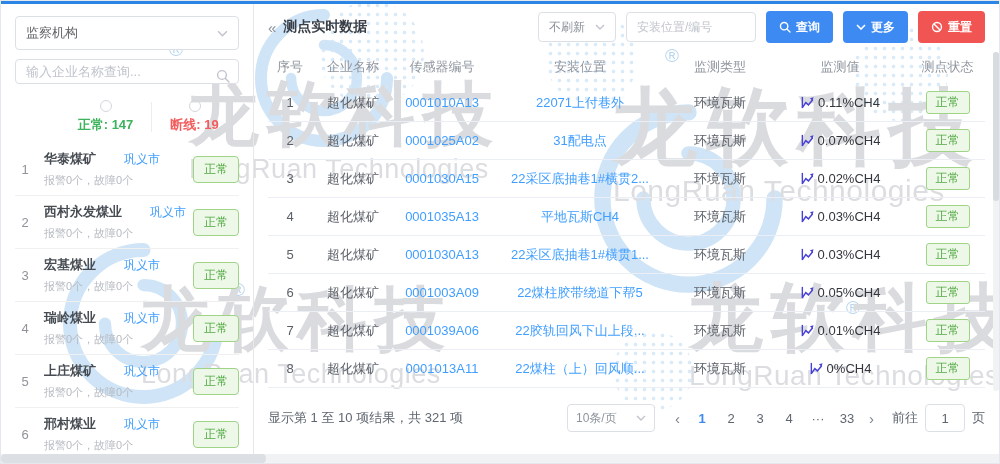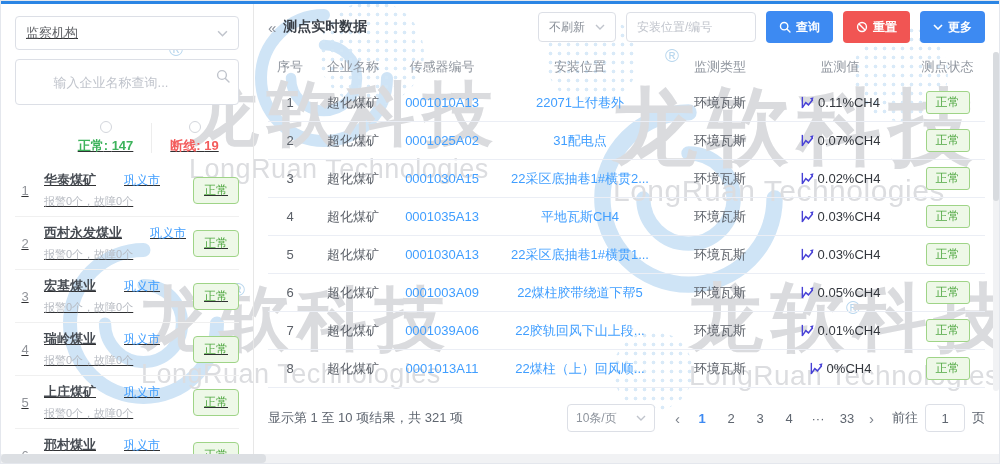--- a/index.html
+++ b/index.html
@@ -16,27 +16,27 @@
   .wm-reg{color:#b9d7ee;font-size:19px;}
   .dots{border-radius:50%;opacity:.85;
         background-image:radial-gradient(#d3e7f7 1.7px,transparent 2.1px);
         background-size:9px 9px;}
   .swirl path{fill:none;stroke:#cfe4f6;stroke-linecap:round;}
 
   
   .content{position:absolute;inset:0;z-index:1;display:flex;padding-top:3px;}
 
   
-  .sidebar{width:253px;flex:none;border-right:1px solid #e7e7e7;padding:12px 14px 0;text-decoration:underline;}
+  .sidebar{width:253px;flex:none;border-right:1px solid #e7e7e7;padding:12px 14px 0;}
   .sel{height:34px;border:1px solid #dcdfe6;border-radius:4px;background:#fff;display:flex;
        align-items:center;justify-content:space-between;padding:0 10px;color:#606266;font-size:13px;cursor:pointer;}
   .chev{color:#c0c4cc;flex:none;}
   .searchwrap{margin-top:9px;position:relative;}
-  .searchwrap input{width:100%;height:46px;border:1px solid #dcdfe6;border-radius:4px;
-       padding:0 42px 0 10px;font-size:13px;color:#606266;background:#fff;outline:none;text-align:center;}
+  .searchwrap input{width:100%;height:25px;border:1px solid #dcdfe6;border-radius:4px;
+       padding:0 42px 0 10px;font-size:13px;color:#606266;background:#fff;outline:none;}
   input::placeholder{color:#c0c4cc;}
   .mag{position:absolute;right:9px;top:10px;color:#c0c4cc;}
   .stats{display:flex;margin-top:10px;height:46px;}
   .stat{flex:1;display:flex;flex-direction:column;align-items:center;justify-content:center;gap:4px;
         font-size:13px;font-weight:700;cursor:pointer;border:1px solid transparent;border-radius:4px;position:relative;}
   .stat:not(:first-child)::before{content:"";position:absolute;left:0;top:7px;bottom:7px;width:1px;background:#ededed;}
   .stat.active{background:#ecf5ff;border:1px solid #8cc4ff;}
   .stat.active::before,.stat.active+.stat::before{display:none;}
   .s-blue{color:#2f87f2;}.s-green{color:#3db35c;padding-left:46px;}.s-red{color:#f35c5c;}
   .s-lbl span:first-child::after{content:": ";}
@@ -246,32 +246,32 @@
               </svg>
           </div>
           <input class="filter" placeholder="安装位置/编号" style="">
           <button class="btn b-blue">
             <svg width="12" height="12" viewBox="0 0 14 14">
                 <circle cx="6" cy="6" r="4.3" fill="none" stroke="#fff" stroke-width="1.6"></circle>
                 <line x1="9.3" y1="9.3" x2="12.8" y2="12.8" stroke="#fff" stroke-width="1.6" stroke-linecap="round"></line>
               </svg>
             <span>查询</span>
           </button>
+          <button class="btn b-blue">
+            <svg width="10" height="6" viewBox="0 0 10 6">
+                <polyline points="1,1 5,5 9,1" fill="none" stroke="#fff" stroke-width="1.6"></polyline>
+              </svg>
+            <span>更多</span>
+          </button>
           <button class="btn b-red">
             <svg width="12" height="12" viewBox="0 0 14 14">
                 <circle cx="7" cy="7" r="5.2" fill="none" stroke="#fff" stroke-width="1.6"></circle>
                 <line x1="3.5" y1="3.5" x2="10.5" y2="10.5" stroke="#fff" stroke-width="1.6"></line>
               </svg>
             <span>重置</span>
-          </button>
-          <button class="btn b-blue">
-            <svg width="10" height="6" viewBox="0 0 10 6">
-                <polyline points="1,1 5,5 9,1" fill="none" stroke="#fff" stroke-width="1.6"></polyline>
-              </svg>
-            <span>更多</span>
           </button>
         </div>
       </div>
 
       <div class="thead">
         <span>序号</span>
         <span>企业名称</span>
         <span>传感器编号</span>
         <span>安装位置</span>
         <span>监测类型</span>

